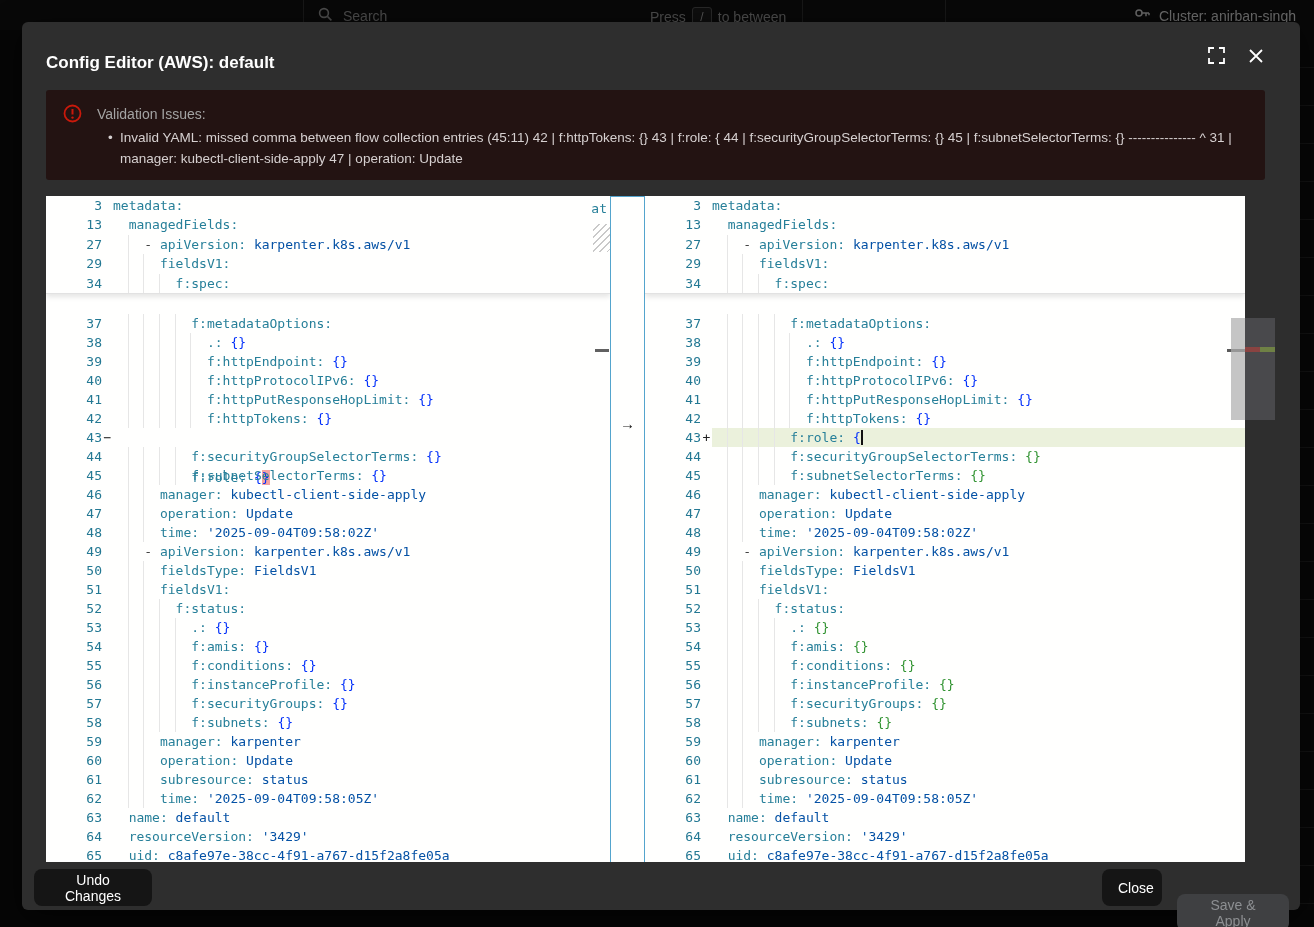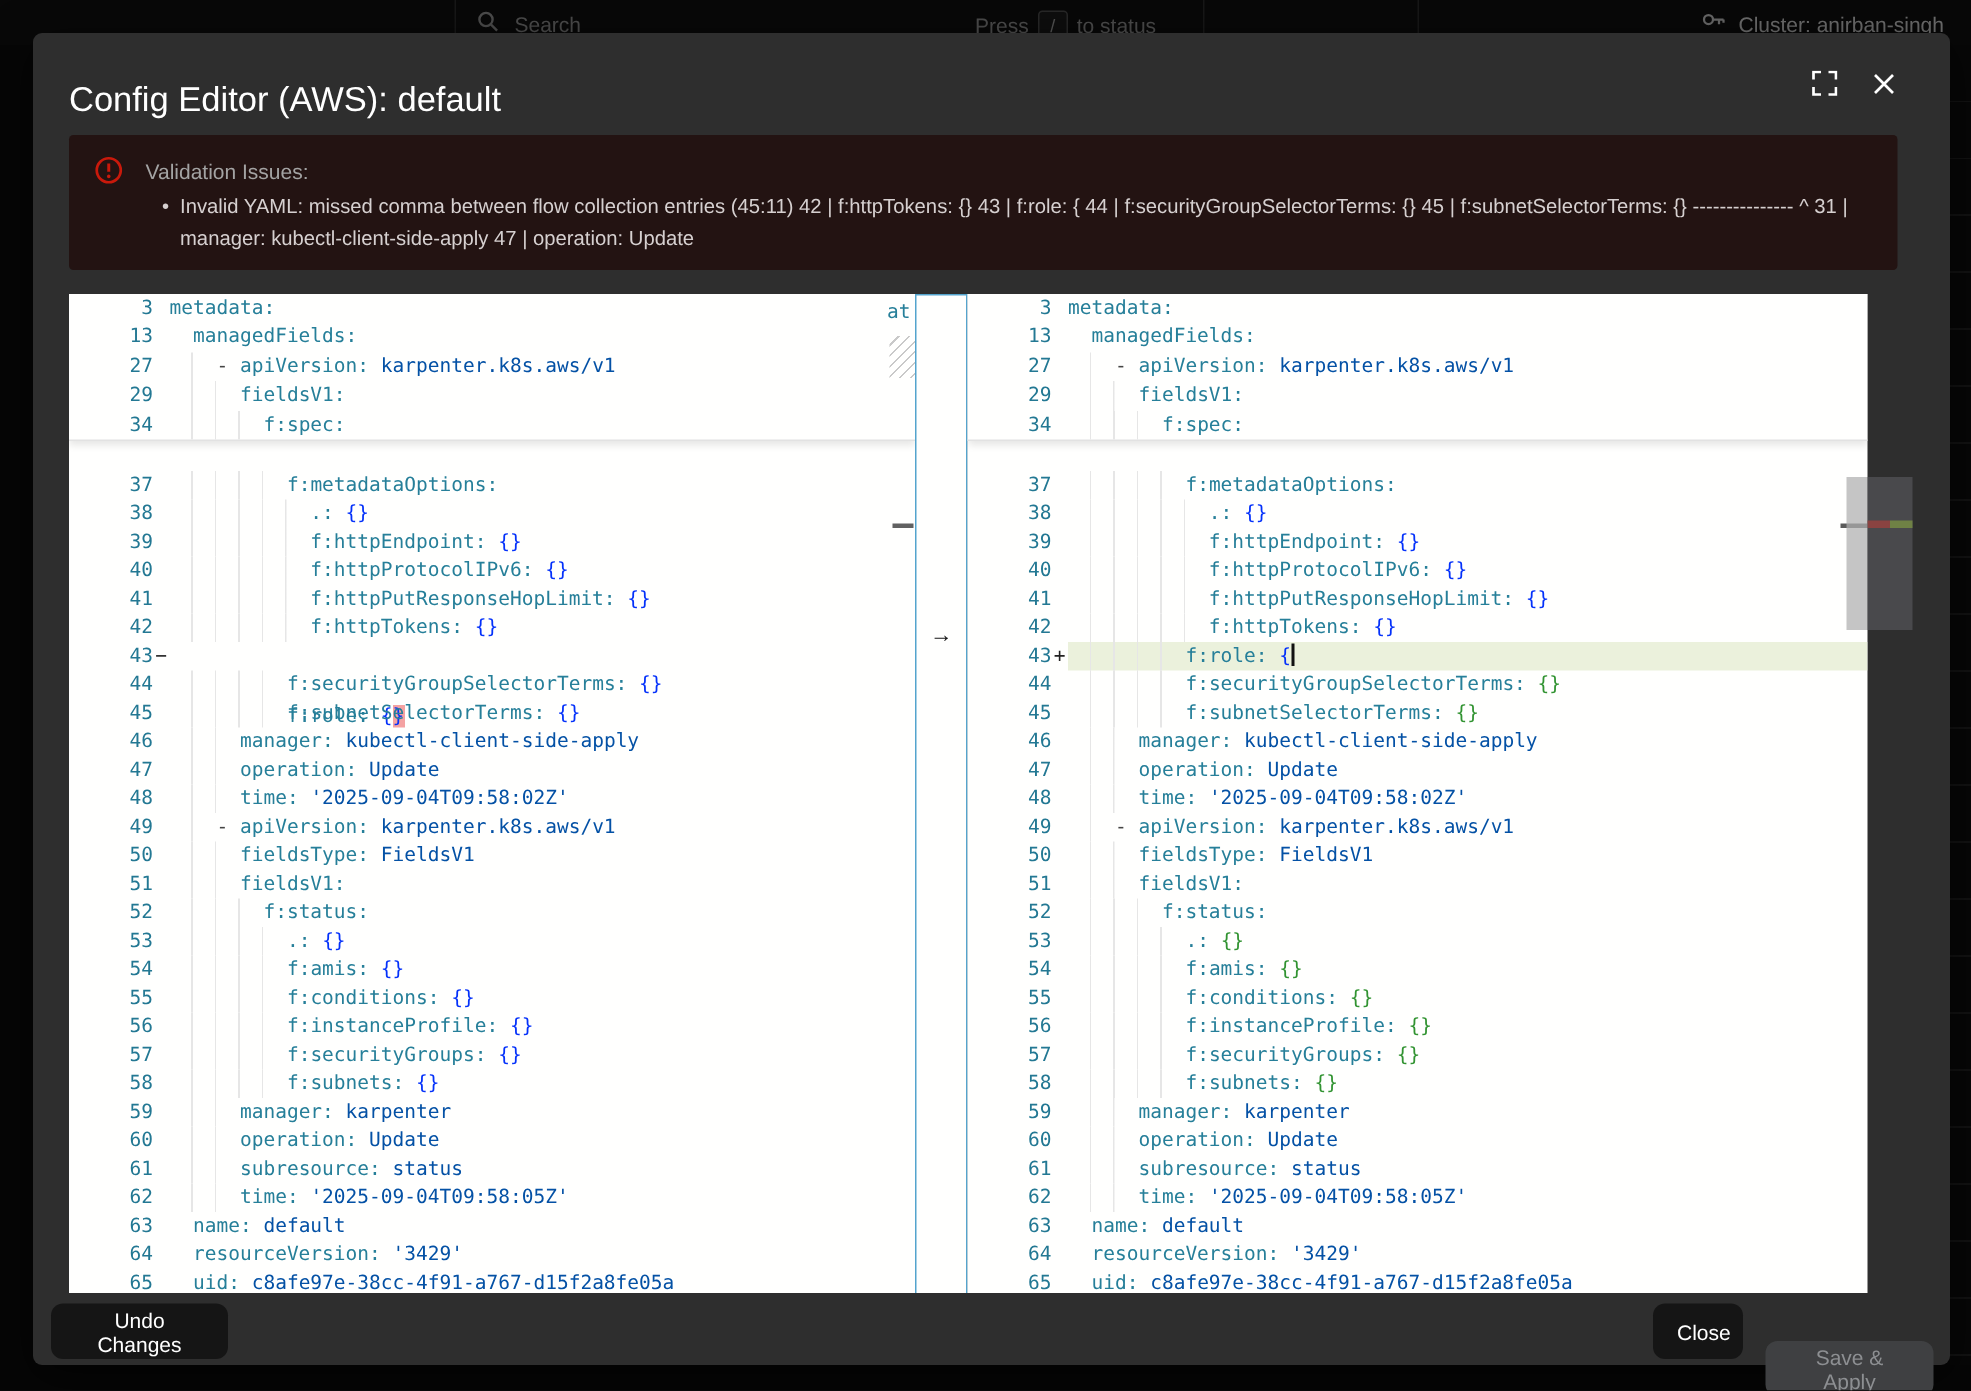--- a/index.html
+++ b/index.html
@@ -18,21 +18,21 @@
     background-image:repeating-linear-gradient(to bottom,transparent 0,transparent 37px,#232323 37px,#232323 38px);}
   .bottomstrip{position:absolute;left:0;top:903px;width:1314px;height:24px;background:#0b0b0b;}
   .row-div{position:absolute;left:0;top:9px;width:545px;height:1px;background:#262626;}
   .chip{position:absolute;top:0;height:22px;background:#232323;border-radius:4px;color:#6f6f6f;
     font-size:13px;line-height:22px;padding:0 12px;white-space:nowrap;overflow:hidden;}
   
   .backdrop{position:absolute;inset:0;background:rgba(0,0,0,.45);}
   
   .modal{position:absolute;left:22px;top:22px;width:1278px;height:888px;background:#2e2e2e;
     border-radius:6px;box-shadow:0 8px 30px rgba(0,0,0,.6);}
-  .m-title{position:absolute;left:24px;top:31px;font-size:23px;font-weight:400;color:#fff;}
+  .m-title{position:absolute;left:24px;top:31px;font-size:17px;font-weight:700;color:#fff;}
   .m-ictbtn{position:absolute;top:21px;width:28px;height:28px;display:flex;align-items:center;justify-content:center;
     cursor:pointer;background:none;border:none;padding:0;}
   .m-expand{left:1180px;} .m-close{left:1220px;}
   
   .banner{position:absolute;left:24px;top:68px;width:1219px;height:90px;background:#231312;border-radius:3px;}
   .banner-icon{position:absolute;left:17px;top:14px;}
   .banner-title{position:absolute;left:51px;top:16px;font-size:14px;color:#a3a3a3;}
   .banner-body{position:absolute;left:62px;top:37px;width:1140px;color:#d6d0d0;font-size:13.5px;line-height:21px;display:flex;}
   .banner-bullet{width:12px;flex:none;}
   
@@ -97,21 +97,21 @@
           <svg width="15" height="15" viewBox="0 0 15 15">
               <circle cx="6" cy="6" r="4.4" fill="none" stroke="#8a8a8a" stroke-width="1.6"></circle>
               <line x1="9.4" y1="9.4" x2="13.4" y2="13.4" stroke="#8a8a8a" stroke-width="1.6"></line>
             </svg>
         </span>
         <span>Search</span>
       </div>
       <div class="tb-press">
         <span>Press</span>
         <span class="slashkey">/</span>
-        <span>to status</span>
+        <span>to between</span>
       </div>
       <div class="tb-cluster">
         <span>
           <svg width="17" height="15" viewBox="0 0 17 15">
               <circle cx="5" cy="6" r="3" fill="none" stroke="#bdbdbd" stroke-width="1.5"></circle>
               <path d="M8 6h7 M12 6v3.2 M15 6v2.2" fill="none" stroke="#bdbdbd" stroke-width="1.5"></path>
             </svg>
         </span>
         <span>Cluster: anirban-singh</span>
       </div>

